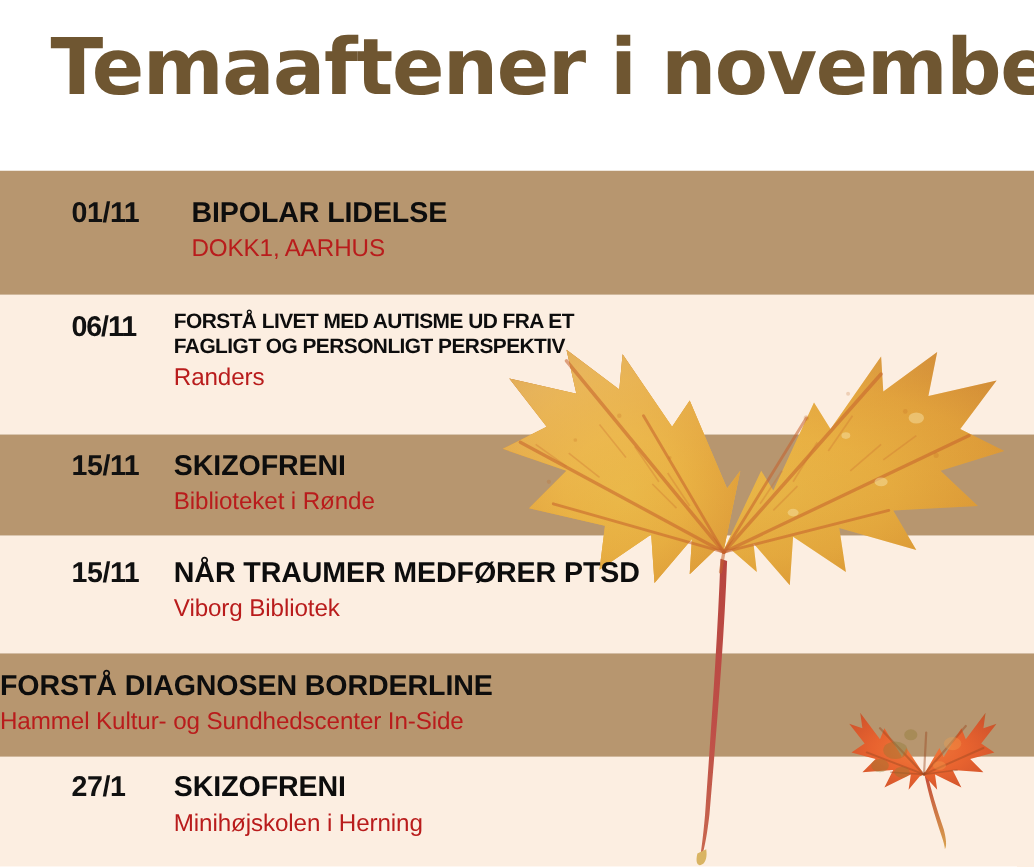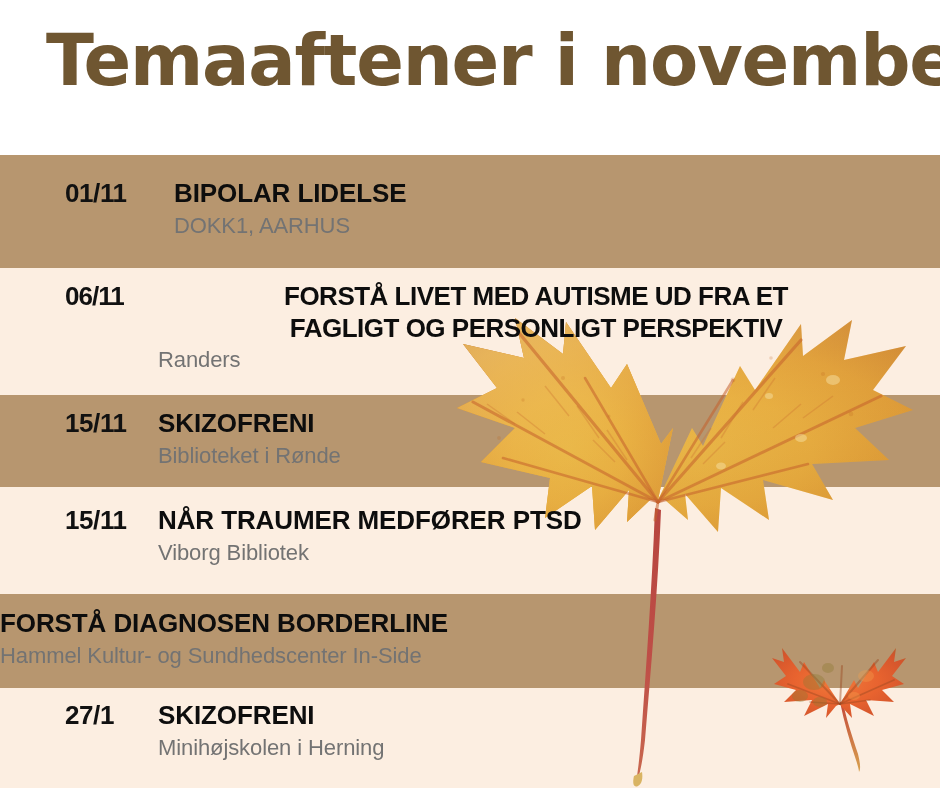--- a/index.html
+++ b/index.html
@@ -82,28 +82,28 @@
     font-size:26px;
     color:#0d0d0d;
     letter-spacing:-0.1px;
     line-height:1.22;
     white-space:pre-line;
   }
   .row-venue {
     font-family:"Liberation Sans", sans-serif;
     font-weight:400;
     font-size:22px;
-    color:#737373;
+    color:#b91c1c;
     letter-spacing:-0.1px;
     line-height:1.3;
     margin-top:2px;
     white-space:nowrap;
   }
   
-  .row.condensed .row-title { font-size:26px; letter-spacing:-0.5px;text-align:center; }
+  .row.condensed .row-title { font-size:19px; letter-spacing:-0.5px; }
   .row.condensed .row-date  { letter-spacing:-1px; }
 </style>
 </head>
 <body>
 
 <div id="poster">
 
   <div id="bands">
       <div class="band dark" style="top: 155px; height: 113px;"></div>
       <div class="band light" style="top: 268px; height: 127px;"></div>

